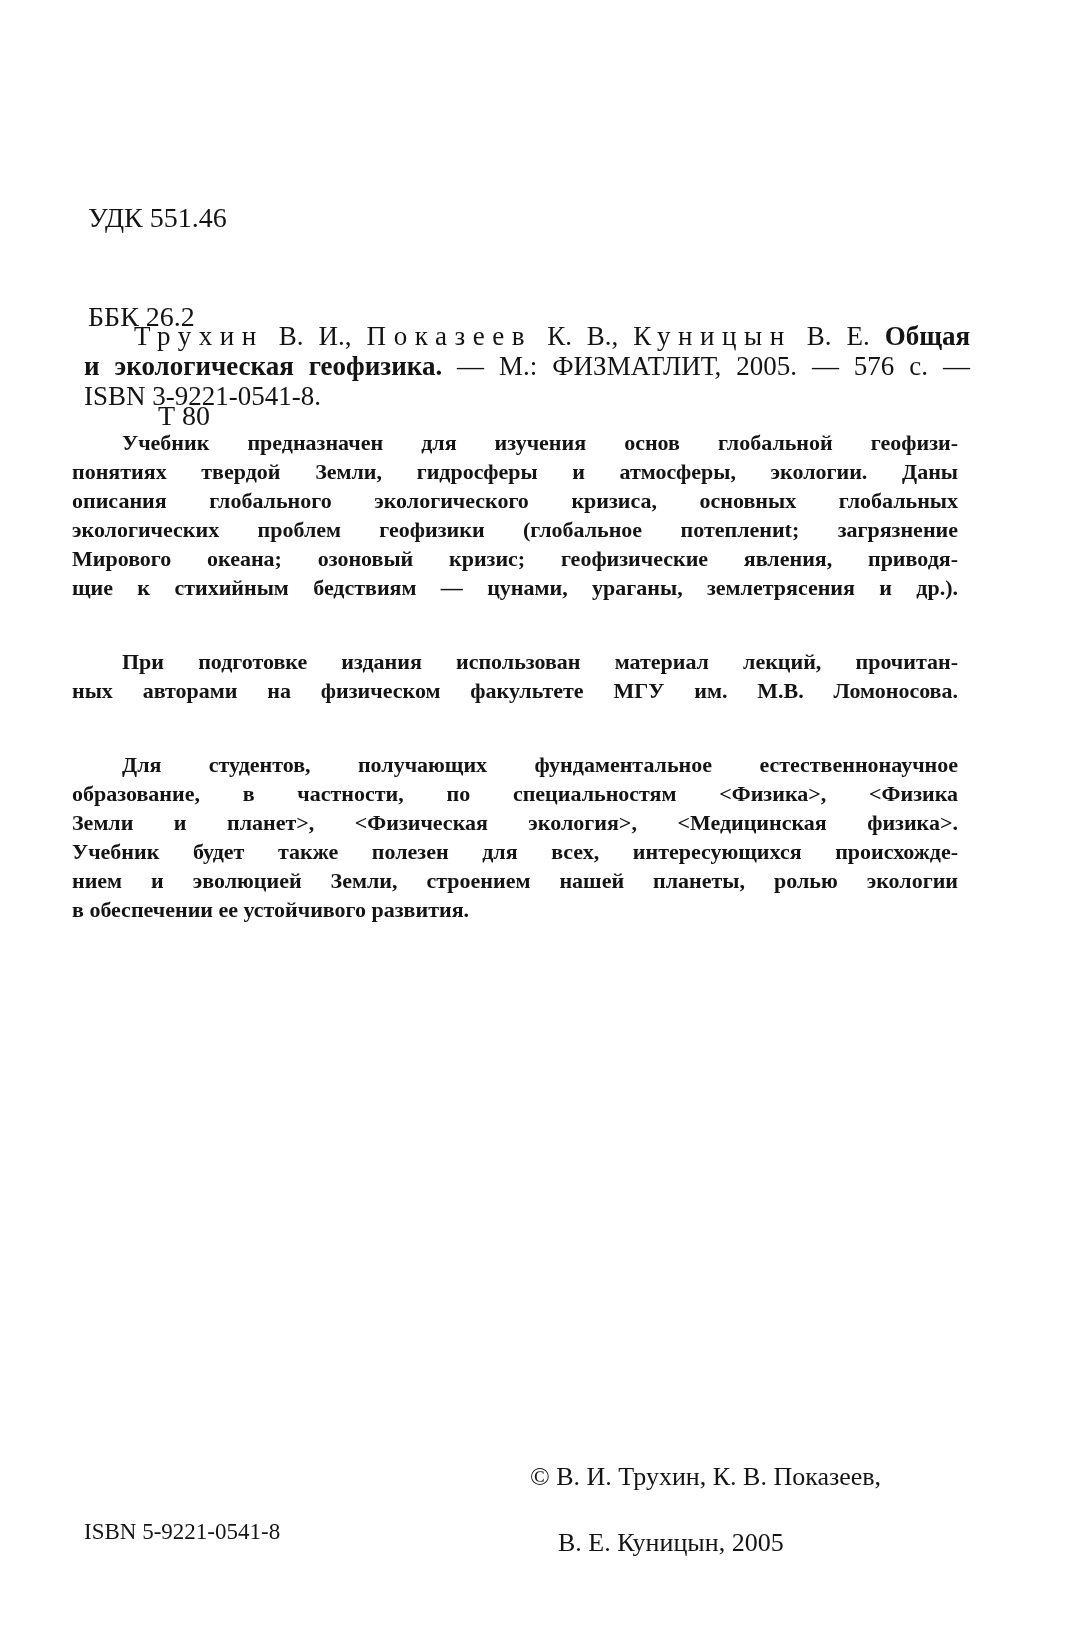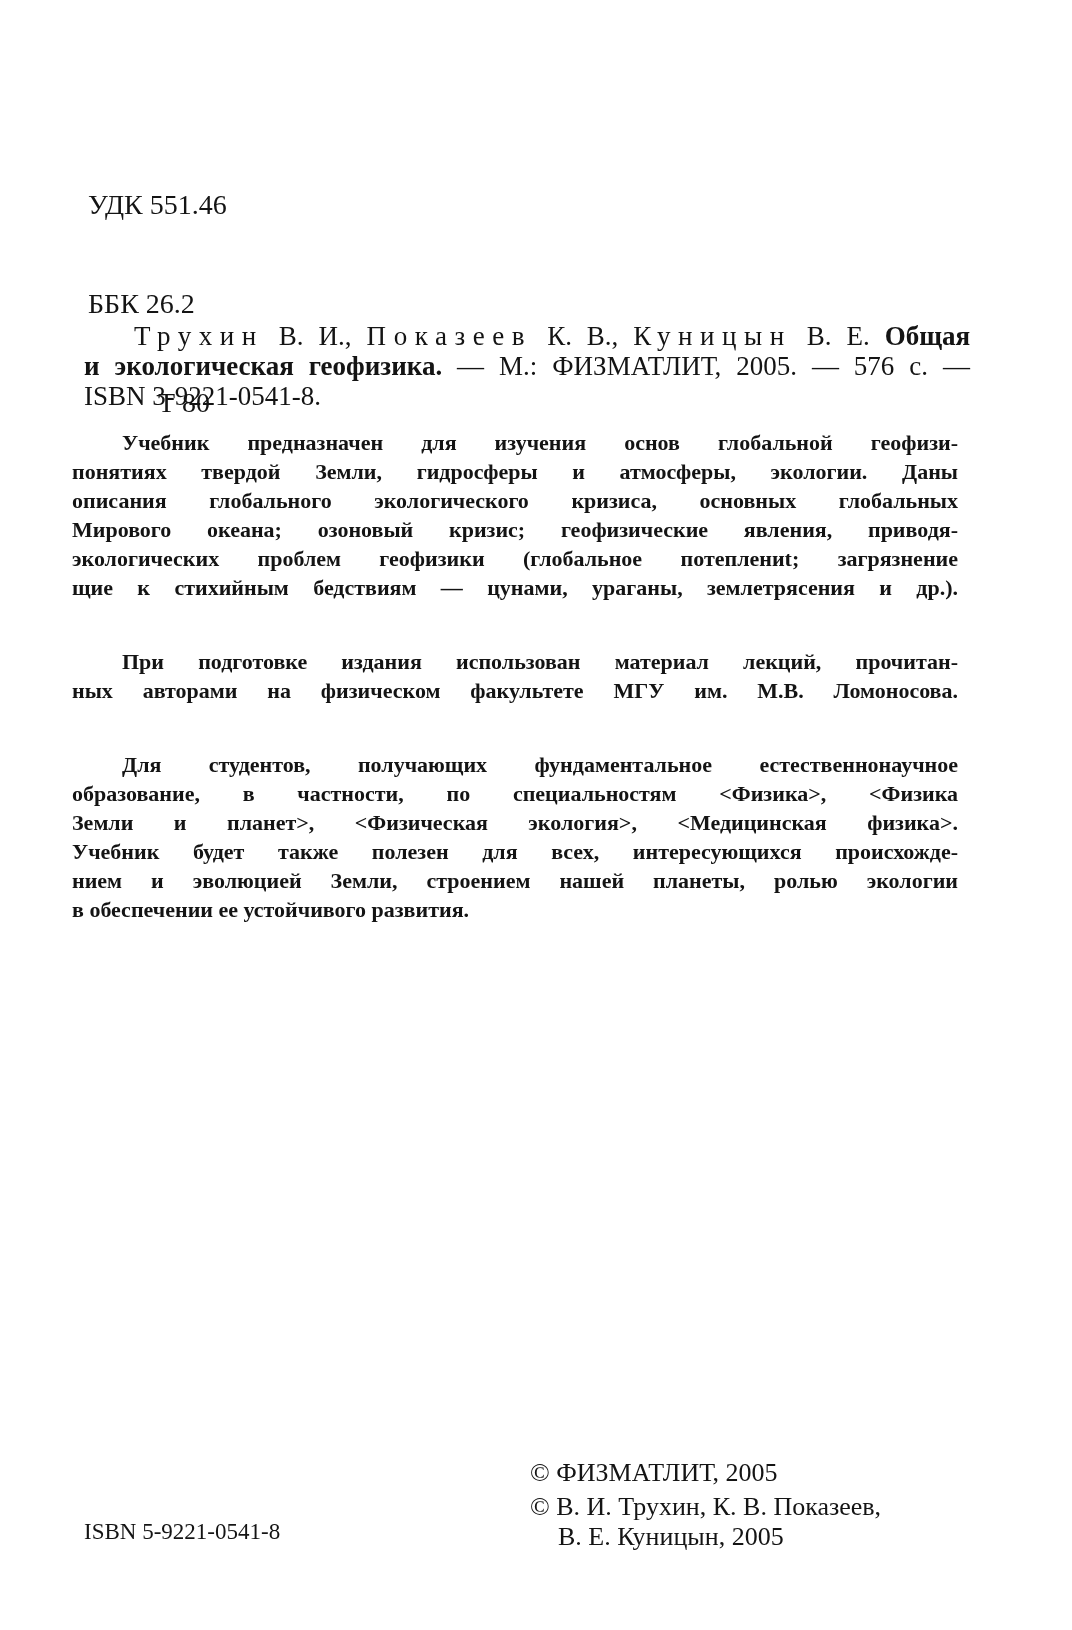--- a/index.html
+++ b/index.html
@@ -13,21 +13,21 @@
     height: 1630px;
     background: #ffffff;
     color: #141414;
     font-family: "Liberation Serif", "DejaVu Serif", serif;
     overflow: hidden;
   }
   .abs { position: absolute; }
 
   
   #meta {
-    top: 122px;
+    top: 135px;
     left: 88px;
     font-size: 28px;
     line-height: 33px;
     white-space: pre;
   }
   #meta .code-line { padding-left: 70px; }
 
   
   #citation {
     top: 276px;
@@ -63,21 +63,21 @@
     font-size: 23px;
     line-height: 32px;
   }
   #footer-copy {
     left: 530px;
     top: 1458px;
     font-size: 26px;
     line-height: 30px;
   }
   #footer-copy .second { margin-top: 4px; }
-  #footer-copy .cont { padding-left: 28px; }
+  #footer-copy .cont { padding-left: 28px; margin-top: 36px; }
 </style>
 </head>
 <body>
 
 <div id="page">
 
   <div id="meta" class="abs">
     <div>УДК 551.46</div>
     <div>ББК 26.2</div>
     <div class="code-line">Т 80</div>
@@ -99,22 +99,22 @@
     </div>
     <div class="lline">ISBN 3-9221-0541-8.</div>
   </div>
 
   <div id="annotation" class="abs">
     <p>
       </p>
       <div class="jline indent">Учебник предназначен для изучения основ глобальной геофизи-</div>
       <div class="jline">понятиях твердой Земли, гидросферы и атмосферы, экологии. Даны</div>
       <div class="jline">описания глобального экологического кризиса, основных глобальных</div>
+      <div class="jline">экологических проблем геофизики (глобальное потеплениt; загрязнение</div>
       <div class="jline">Мирового океана; озоновый кризис; геофизические явления, приводя-</div>
-      <div class="jline">экологических проблем геофизики (глобальное потеплениt; загрязнение</div>
       <div class="jline">щие к стихийным бедствиям — цунами, ураганы, землетрясения и др.).</div>
     <p></p>
     <p>
       </p>
       <div class="jline indent">При подготовке издания использован материал лекций, прочитан-</div>
       <div class="jline">ных авторами на физическом факультете МГУ им. М.В. Ломоносова.</div>
     <p></p>
     <p>
       </p>
       <div class="jline indent">Для студентов, получающих фундаментальное естественнонаучное</div>
@@ -122,18 +122,17 @@
       <div class="jline">Земли и планет&gt;, &lt;Физическая экология&gt;, &lt;Медицинская физика&gt;.</div>
       <div class="jline">Учебник будет также полезен для всех, интересующихся происхожде-</div>
       <div class="jline">нием и эволюцией Земли, строением нашей планеты, ролью экологии</div>
       <div class="lline">в обеспечении ее устойчивого развития.</div>
     <p></p>
   </div>
 
   <div id="footer-isbn" class="abs">ISBN 5-9221-0541-8</div>
 
   <div id="footer-copy" class="abs">
-    <div>© ФИЗМАТЛИТ, 2005</div>
     <div class="second">© В. И. Трухин, К. В. Показеев,</div>
     <div class="cont">В. Е. Куницын, 2005</div>
   </div>
 
 </div>
 
 </body></html>

